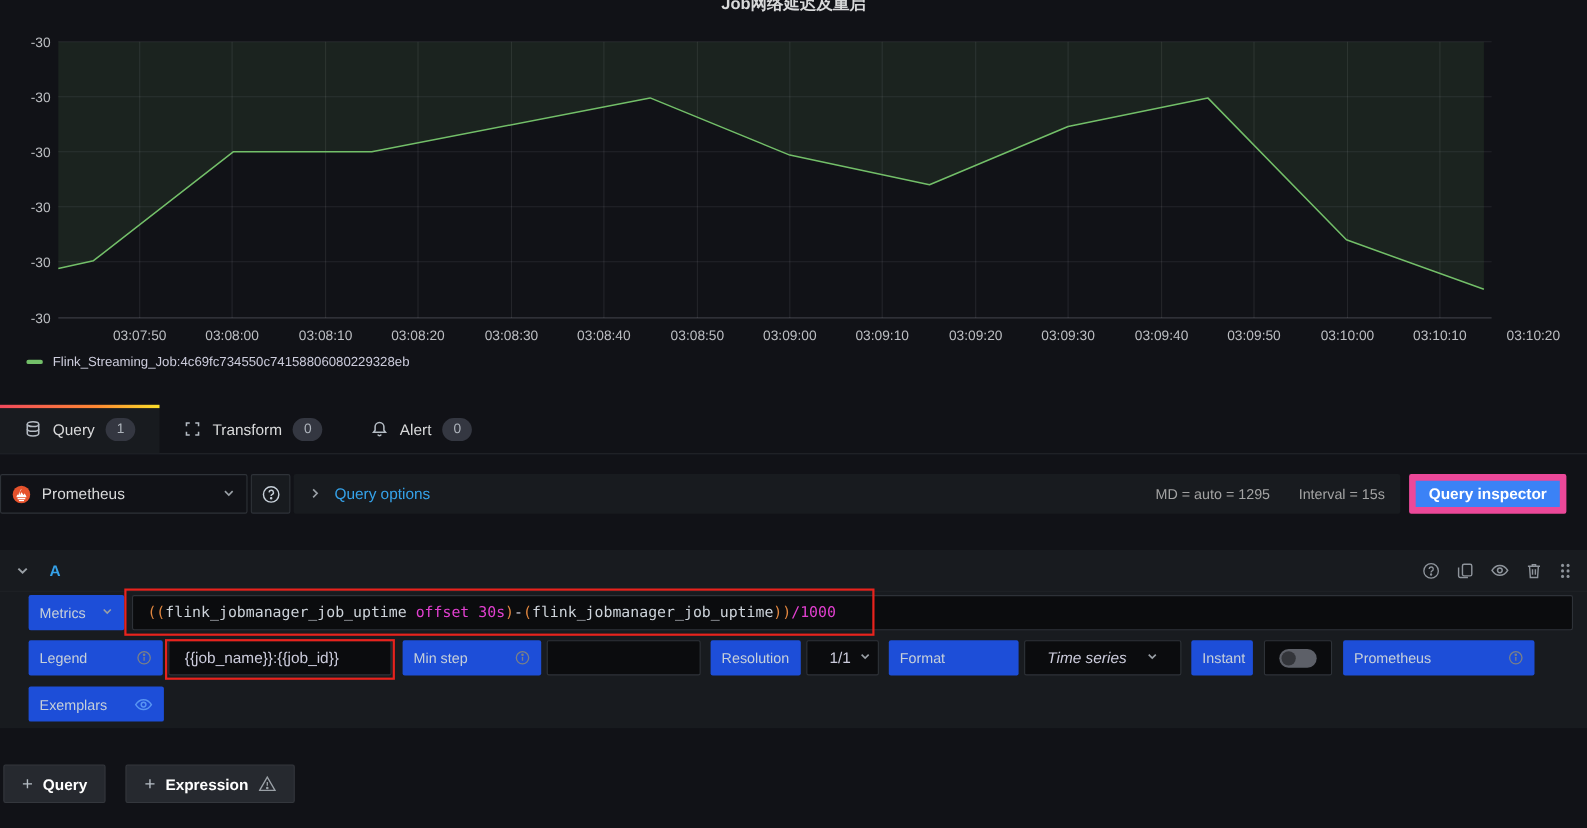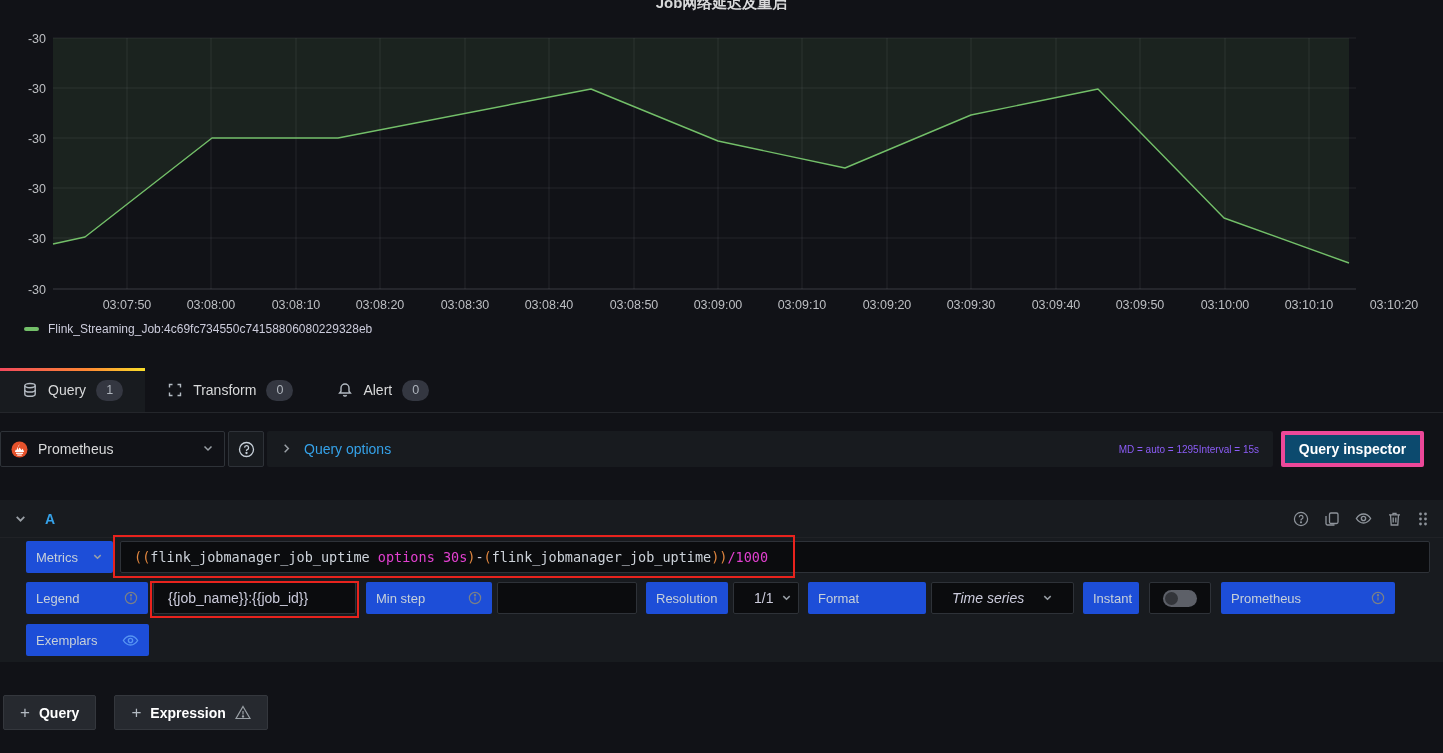--- a/index.html
+++ b/index.html
@@ -35,23 +35,23 @@
     border:1px solid #2e3238; border-radius:2px; display:flex; align-items:center;
     gap:10px; padding:0 10px; cursor:pointer; }
   #ds-picker .name { flex:1; font-size:14px; color:#d8d9da; }
   #help-btn { left:228px; top:0; width:36px; height:36px; border:1px solid #2e3238;
     background:#181b1f; border-radius:2px; display:flex; align-items:center; justify-content:center;
     color:#c7d0d9; cursor:pointer; }
   #qopts { left:267px; top:0; width:1006px; height:36px; background:#181b1f; border-radius:2px;
     display:flex; align-items:center; padding:0 14px; }
   #qopts .chev { color:#9aa0a6; font-size:14px; margin-right:12px; }
   #qopts-label { color:#35a2e9; font-size:14px; font-weight:500; cursor:pointer; }
-  #qopts-stats { margin-left:auto; display:flex; color:#8b5cf6; font-size:10px; }
-  #qinspector { left:1281px; top:0; width:143px; height:36px; background:#0c4a6e;
-    border:4px solid #ec4899; border-radius:2px; color:#fff; font-size:14px; font-weight:bold;
+  #qopts-stats { margin-left:auto; display:flex; gap:26px; color:#a3a3a3; font-size:13px; }
+  #qinspector { left:1281px; top:0; width:143px; height:36px; background:#3b82f6;
+    border:6px solid #ec4899; border-radius:2px; color:#fff; font-size:14px; font-weight:bold;
     display:flex; align-items:center; justify-content:center; cursor:pointer; }
 
   
   #qcard { top:500px; left:0; width:1443px; height:162px; background:#181b1f; }
   #qhead { position:absolute; top:0; left:0; width:100%; height:38px; display:flex;
     align-items:center; padding:0 14px; border-bottom:1px solid #202226; }
   #qhead .collapse { color:#9aa0a6; margin-right:18px; cursor:pointer; display:flex; }
   #ref-id { color:#35a2e9; font-size:14px; font-weight:bold; cursor:pointer; }
   #qhead-icons { margin-left:auto; display:flex; gap:15px; color:#8e949b; align-items:center; }
   #qhead-icons .hicon { cursor:pointer; display:flex; }
@@ -291,21 +291,21 @@
         <span class="chev-s">
           <svg width="11" height="11" viewBox="0 0 12 12" fill="none" stroke="#9aa0a6" stroke-width="1.6">
               <path d="M2.5 4.5L6 8l3.5-3.5"></path>
             </svg>
         </span>
       </div>
       <div class="inp" id="metrics-input">
           <span style="color: rgb(224, 134, 63); white-space: pre;">((</span>
           <span style="color: rgb(205, 211, 218); white-space: pre;">flink_jobmanager_job_uptime</span>
           <span style="color: rgb(204, 204, 220); white-space: pre;"> </span>
-          <span style="color: rgb(226, 64, 208); white-space: pre;">options</span>
+          <span style="color: rgb(226, 64, 208); white-space: pre;">offset</span>
           <span style="color: rgb(204, 204, 220); white-space: pre;"> </span>
           <span style="color: rgb(226, 64, 208); white-space: pre;">30s</span>
           <span style="color: rgb(224, 134, 63); white-space: pre;">)</span>
           <span style="color: rgb(204, 204, 220); white-space: pre;">-</span>
           <span style="color: rgb(224, 134, 63); white-space: pre;">(</span>
           <span style="color: rgb(205, 211, 218); white-space: pre;">flink_jobmanager_job_uptime</span>
           <span style="color: rgb(224, 134, 63); white-space: pre;">))</span>
           <span style="color: rgb(226, 64, 208); white-space: pre;">/1000</span>
         </div>
     </div>

